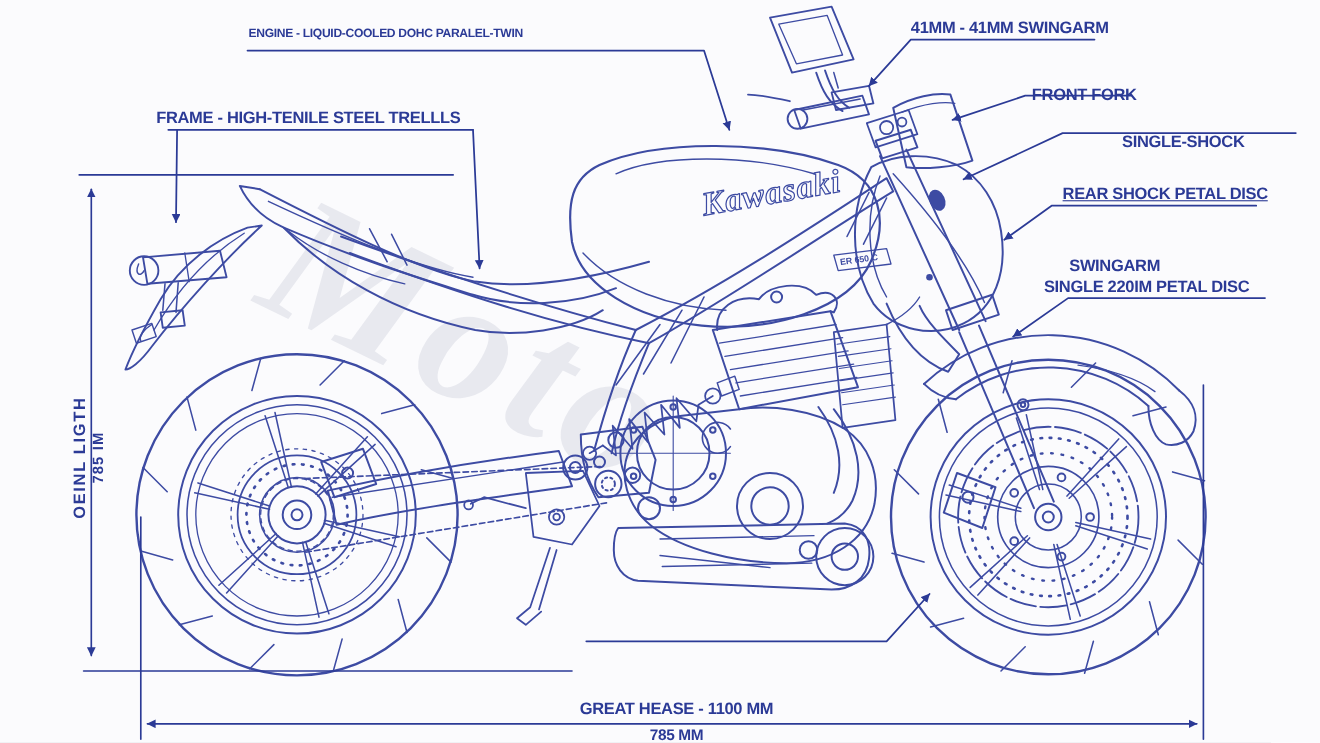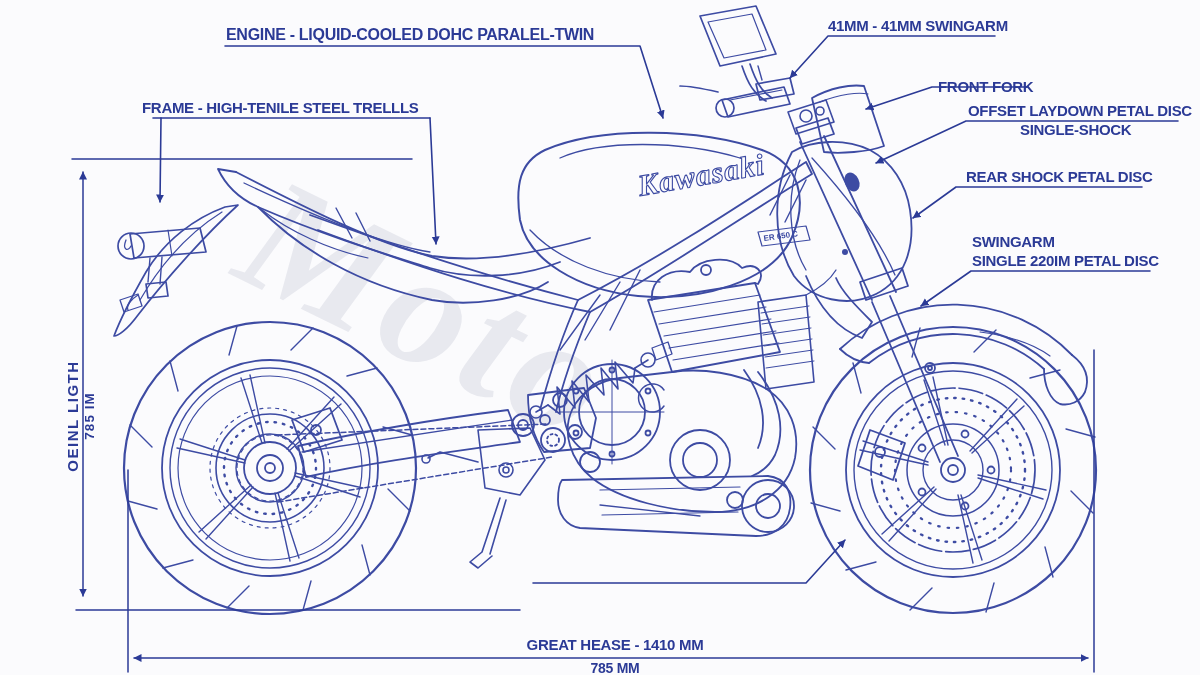--- a/index.html
+++ b/index.html
@@ -13,21 +13,21 @@
     position:relative;width:1200px;height:675px;overflow:hidden;
     background:var(--background);
     font-family:"Liberation Sans",sans-serif;
   }
   svg.art{position:absolute;left:0;top:0;color:var(--line);}
   .lbl{
     position:absolute;white-space:nowrap;
     font:bold 15px/1.2 "Liberation Sans",sans-serif;
     color:var(--label);letter-spacing:-0.3px;
   }
-  .lbl.big{font-size:16px;}
+  .lbl.big{font-size:11px;}
   .lbl.center{text-align:center;}
   .vdim{
     position:absolute;left:-16px;top:396px;width:200px;height:40px;
     transform:rotate(-90deg);text-align:center;color:var(--label);
   }
   .vdim .l1{font:bold 15px/1.2 "Liberation Sans",sans-serif;letter-spacing:1.5px;}
   .vdim .l2{font:bold 13.5px/1.2 "Liberation Sans",sans-serif;letter-spacing:1px;}
   .watermark{
     position:absolute;left:290px;top:150px;
     font:bold italic 165px/1 "Liberation Serif",serif;
@@ -271,26 +271,25 @@
       <path d="M128,470 L128,672"></path>
       <path d="M1094,350 L1094,672"></path>
       <path d="M1088,658 L134,658" marker-start="url(#arr)" marker-end="url(#arr)"></path>
     </g>
   </svg>
 
   <div class="lbl big" style="left:226px;top:25px;">ENGINE - LIQUID-COOLED DOHC PARALEL-TWIN</div>
   <div class="lbl" style="left:142px;top:99px;">FRAME - HIGH-TENILE STEEL TRELLLS</div>
   <div class="lbl" style="left:828px;top:17px;">41MM - 41MM SWINGARM</div>
   <div class="lbl" style="left:938px;top:78px;">FRONT FORK</div>
-  <div class="lbl" style="left:968px;top:102px;">OFFSET LAYDOWN PETAL DISC</div>
   <div class="lbl" style="left:1020px;top:121px;">SINGLE-SHOCK</div>
-  <div class="lbl" style="left:966px;top:168px;">REAR SHOCK PETAL DISC</div>
+  <div class="lbl" style="left:966px;top:168px;text-decoration:underline;">REAR SHOCK PETAL DISC</div>
   <div class="lbl" style="left:972px;top:233px;">SWINGARM</div>
-  <div class="lbl" style="left:972px;top:252px;">SINGLE 220IM PETAL DISC</div>
-
-  <div class="lbl center" style="left:450px;top:636px;width:330px;">GREAT HEASE - 1410  MM</div>
+  <div class="lbl" style="left:949px;top:252px;">SINGLE 220IM PETAL DISC</div>
+
+  <div class="lbl center" style="left:450px;top:636px;width:330px;">GREAT HEASE - 1100  MM</div>
   <div class="lbl center" style="left:450px;top:660px;width:330px;font-size:14px;">785 MM</div>
   <div class="vdim">
     <div class="l1">OEINL LIGTH</div>
     <div class="l2">785 IM</div>
   </div>
 
 </div>
 
 </body></html>

